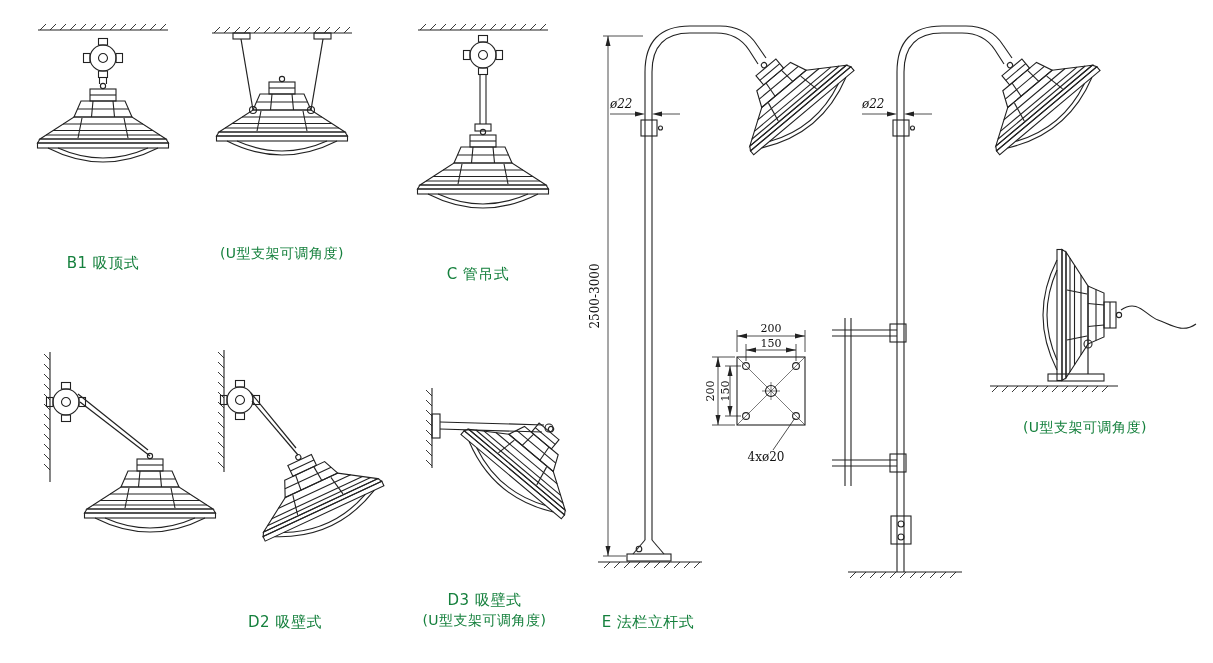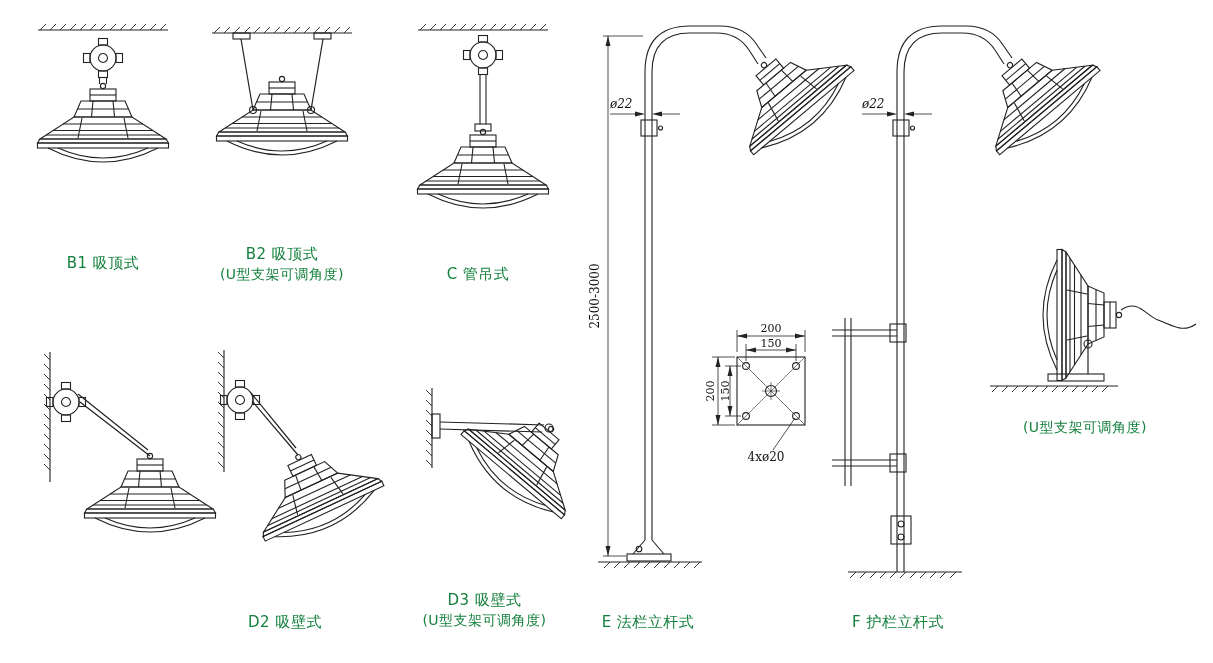--- a/index.html
+++ b/index.html
@@ -231,36 +231,32 @@
     <path class="ln" d="M1121 310 C1138 298 1146 316 1158 320 S1182 334 1196 324"></path>
     <line class="ln" x1="990" y1="386" x2="1118" y2="386"></line>
     <path class="hatch" d="M998 386 l-6 6 m16 -6 l-6 6 m16 -6 l-6 6 m16 -6 l-6 6 m16 -6 l-6 6 m16 -6 l-6 6 m16 -6 l-6 6 m16 -6 l-6 6 m16 -6 l-6 6 m16 -6 l-6 6 m16 -6 l-6 6 m16 -6 l-6 6"></path>
   </g>
 </svg>
 
 <div class="cap" style="left:33px;  top:253px; width:140px;">
   <div>B1 吸顶式</div>
 </div>
 <div class="cap" style="left:192px; top:244px; width:180px;">
-  <div>B2 吸顶式</div>
   <div class="sub">(U型支架可调角度)</div>
 </div>
 <div class="cap" style="left:398px; top:264px; width:160px;">
   <div>C 管吊式</div>
 </div>
 <div class="cap" style="left:200px; top:612px; width:170px;">
   <div>D2 吸壁式</div>
 </div>
 <div class="cap" style="left:392px; top:590px; width:185px;">
   <div>D3 吸壁式</div>
   <div class="sub">(U型支架可调角度)</div>
 </div>
 <div class="cap" style="left:558px; top:612px; width:180px;">
   <div>E 法栏立杆式</div>
 </div>
-<div class="cap" style="left:808px; top:612px; width:180px;">
-  <div>F 护栏立杆式</div>
-</div>
 <div class="cap" style="left:995px; top:418px; width:180px;">
   <div class="sub">(U型支架可调角度)</div>
 </div>
 
 </div>
 
 </body></html>

